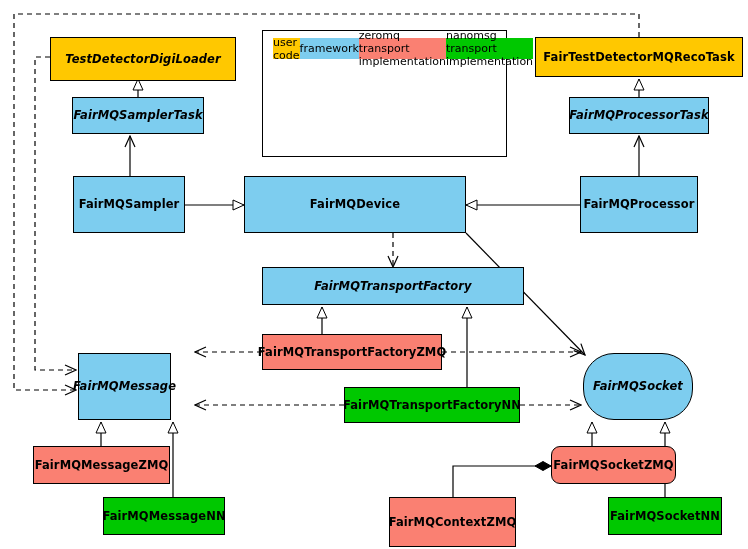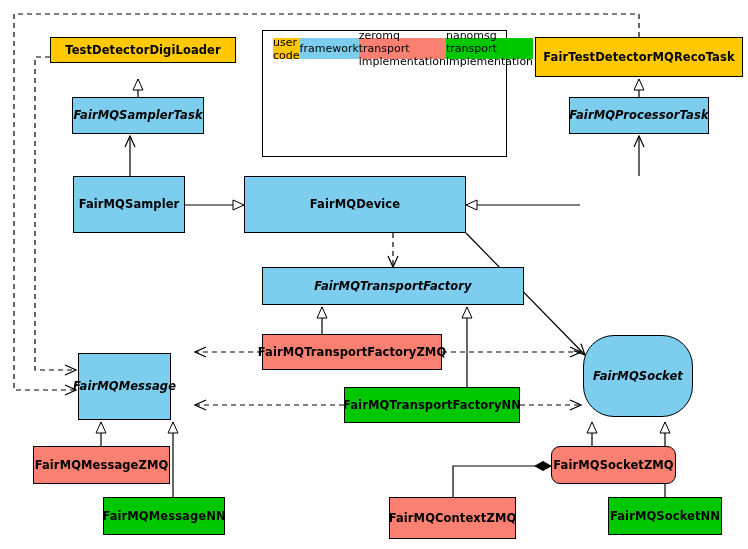--- a/index.html
+++ b/index.html
@@ -112,30 +112,31 @@
     </g>
   </svg>
 
   <div id="legend">
     <div class="legend-row c-user">user code</div>
     <div class="legend-row c-framework">framework</div>
     <div class="legend-row c-zmq">zeromq transport implementation</div>
     <div class="legend-row c-nn">nanomsg transport implementation</div>
   </div>
 
-  <div class="node c-user" style="left: 50px; top: 37px; width: 186px; height: 26px;">TestDetectorDigiLoader</div>
+  <div class="node c-user" style="left: 50px; top: 37px; width: 186px; height: 44px; font-style: italic;">TestDetectorDigiLoader</div>
   <div class="node c-user" style="left: 535px; top: 37px; width: 208px; height: 40px;">FairTestDetectorMQRecoTask</div>
   <div class="node c-framework abstract" style="left: 72px; top: 97px; width: 132px; height: 37px;">FairMQSamplerTask</div>
   <div class="node c-framework abstract" style="left: 569px; top: 97px; width: 140px; height: 37px;">FairMQProcessorTask</div>
   <div class="node c-framework" style="left: 73px; top: 176px; width: 112px; height: 57px;">FairMQSampler</div>
   <div class="node c-framework" style="left: 244px; top: 176px; width: 222px; height: 57px;">FairMQDevice</div>
+  <div class="node c-framework" style="left: 580px; top: 176px; width: 118px; height: 57px;">FairMQProcessor</div>
   <div class="node c-framework abstract" style="left: 262px; top: 267px; width: 262px; height: 38px;">FairMQTransportFactory</div>
   <div class="node c-zmq" style="left: 262px; top: 334px; width: 180px; height: 36px;">FairMQTransportFactoryZMQ</div>
   <div class="node c-nn" style="left: 344px; top: 387px; width: 176px; height: 36px;">FairMQTransportFactoryNN</div>
   <div class="node c-framework abstract" style="left: 78px; top: 353px; width: 93px; height: 67px;">FairMQMessage</div>
-  <div class="node c-framework abstract" style="left: 583px; top: 335px; width: 110px; height: 82px; border-radius: 31px;">FairMQSocket</div>
+  <div class="node c-framework abstract" style="left: 583px; top: 353px; width: 110px; height: 67px; border-radius: 31px;">FairMQSocket</div>
   <div class="node c-zmq" style="left: 33px; top: 446px; width: 137px; height: 38px;">FairMQMessageZMQ</div>
   <div class="node c-nn" style="left: 103px; top: 497px; width: 122px; height: 38px;">FairMQMessageNN</div>
   <div class="node c-zmq" style="left: 551px; top: 446px; width: 125px; height: 38px; border-radius: 9px;">FairMQSocketZMQ</div>
   <div class="node c-nn" style="left: 608px; top: 497px; width: 114px; height: 38px;">FairMQSocketNN</div>
-  <div class="node c-zmq" style="left: 389px; top: 497px; width: 127px; height: 42px;">FairMQContextZMQ</div>
+  <div class="node c-zmq" style="left: 389px; top: 497px; width: 127px; height: 50px;">FairMQContextZMQ</div>
 
 </div>
 
 </body></html>

